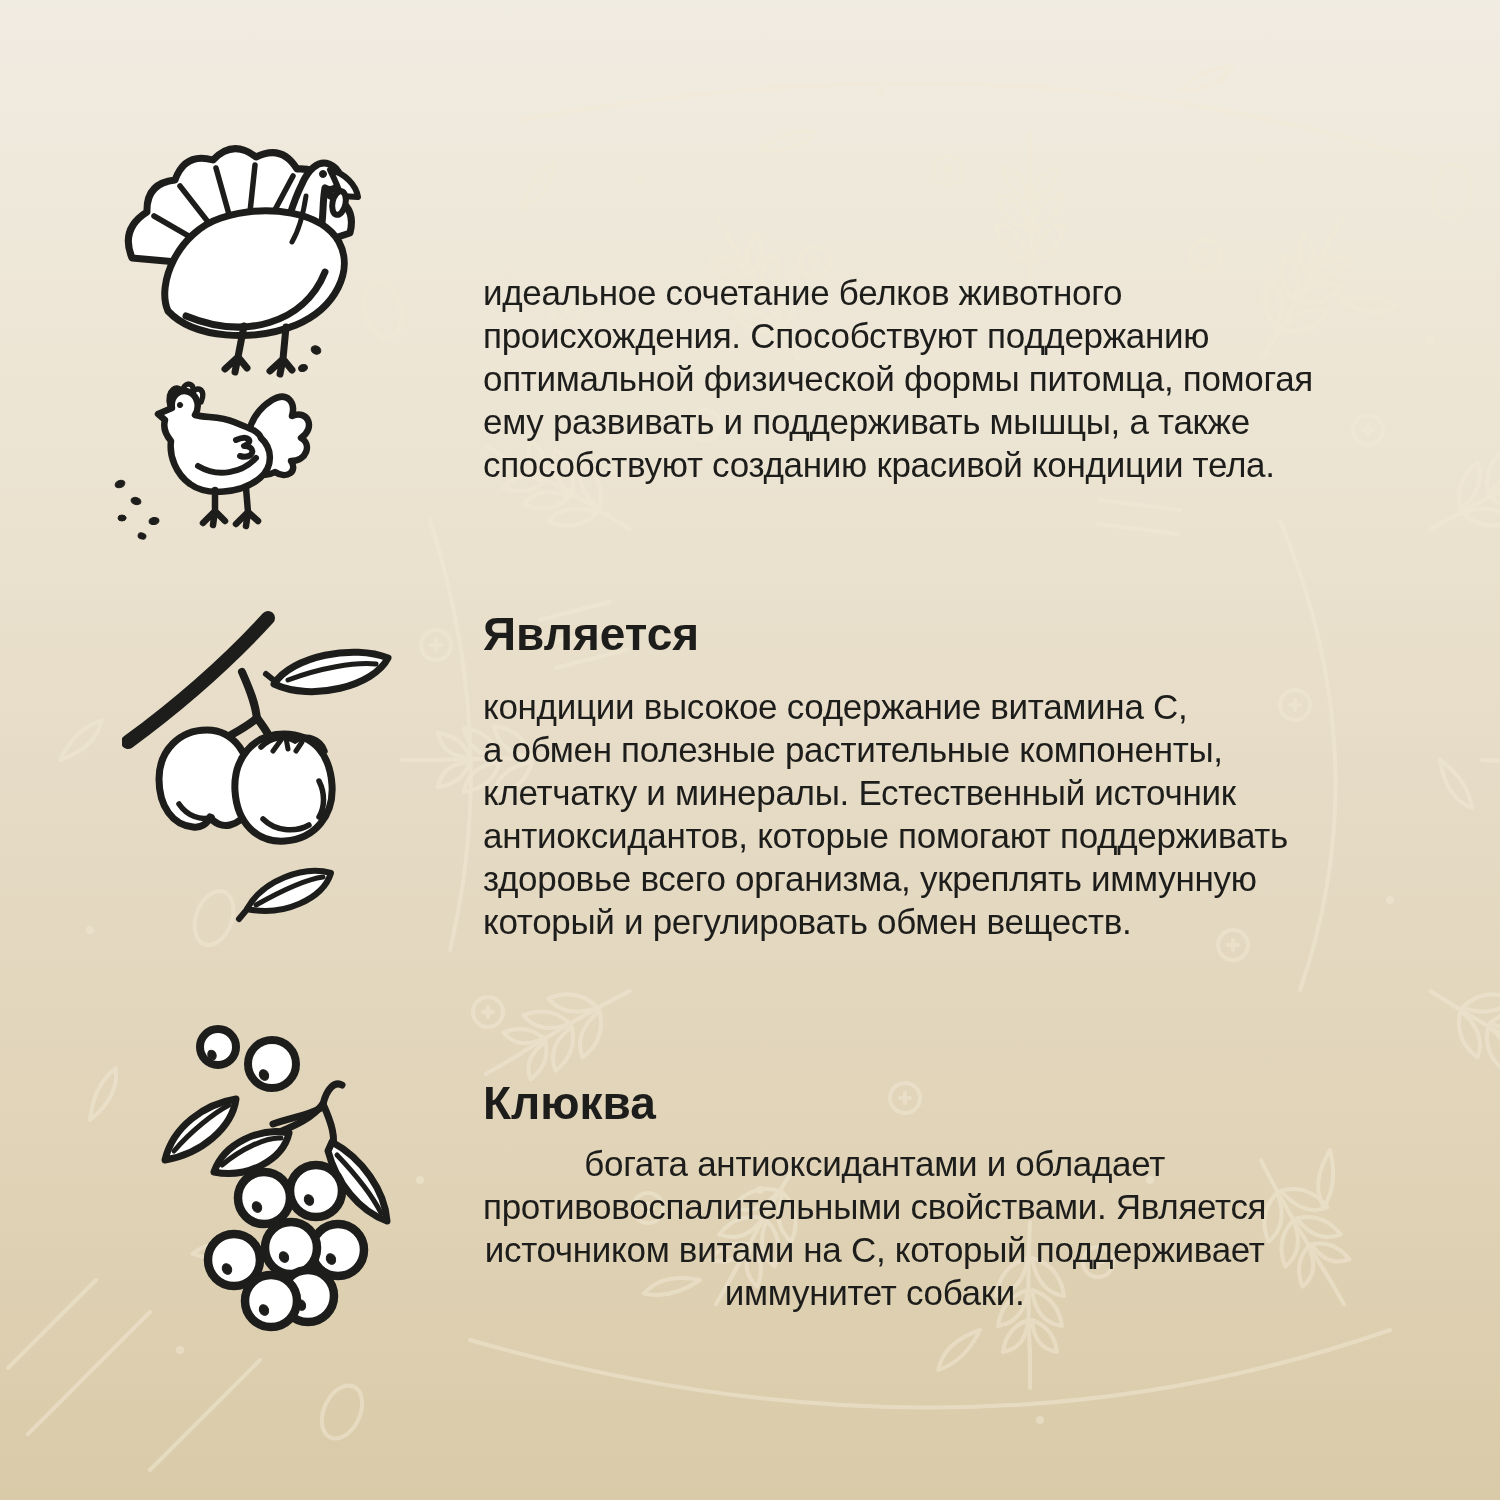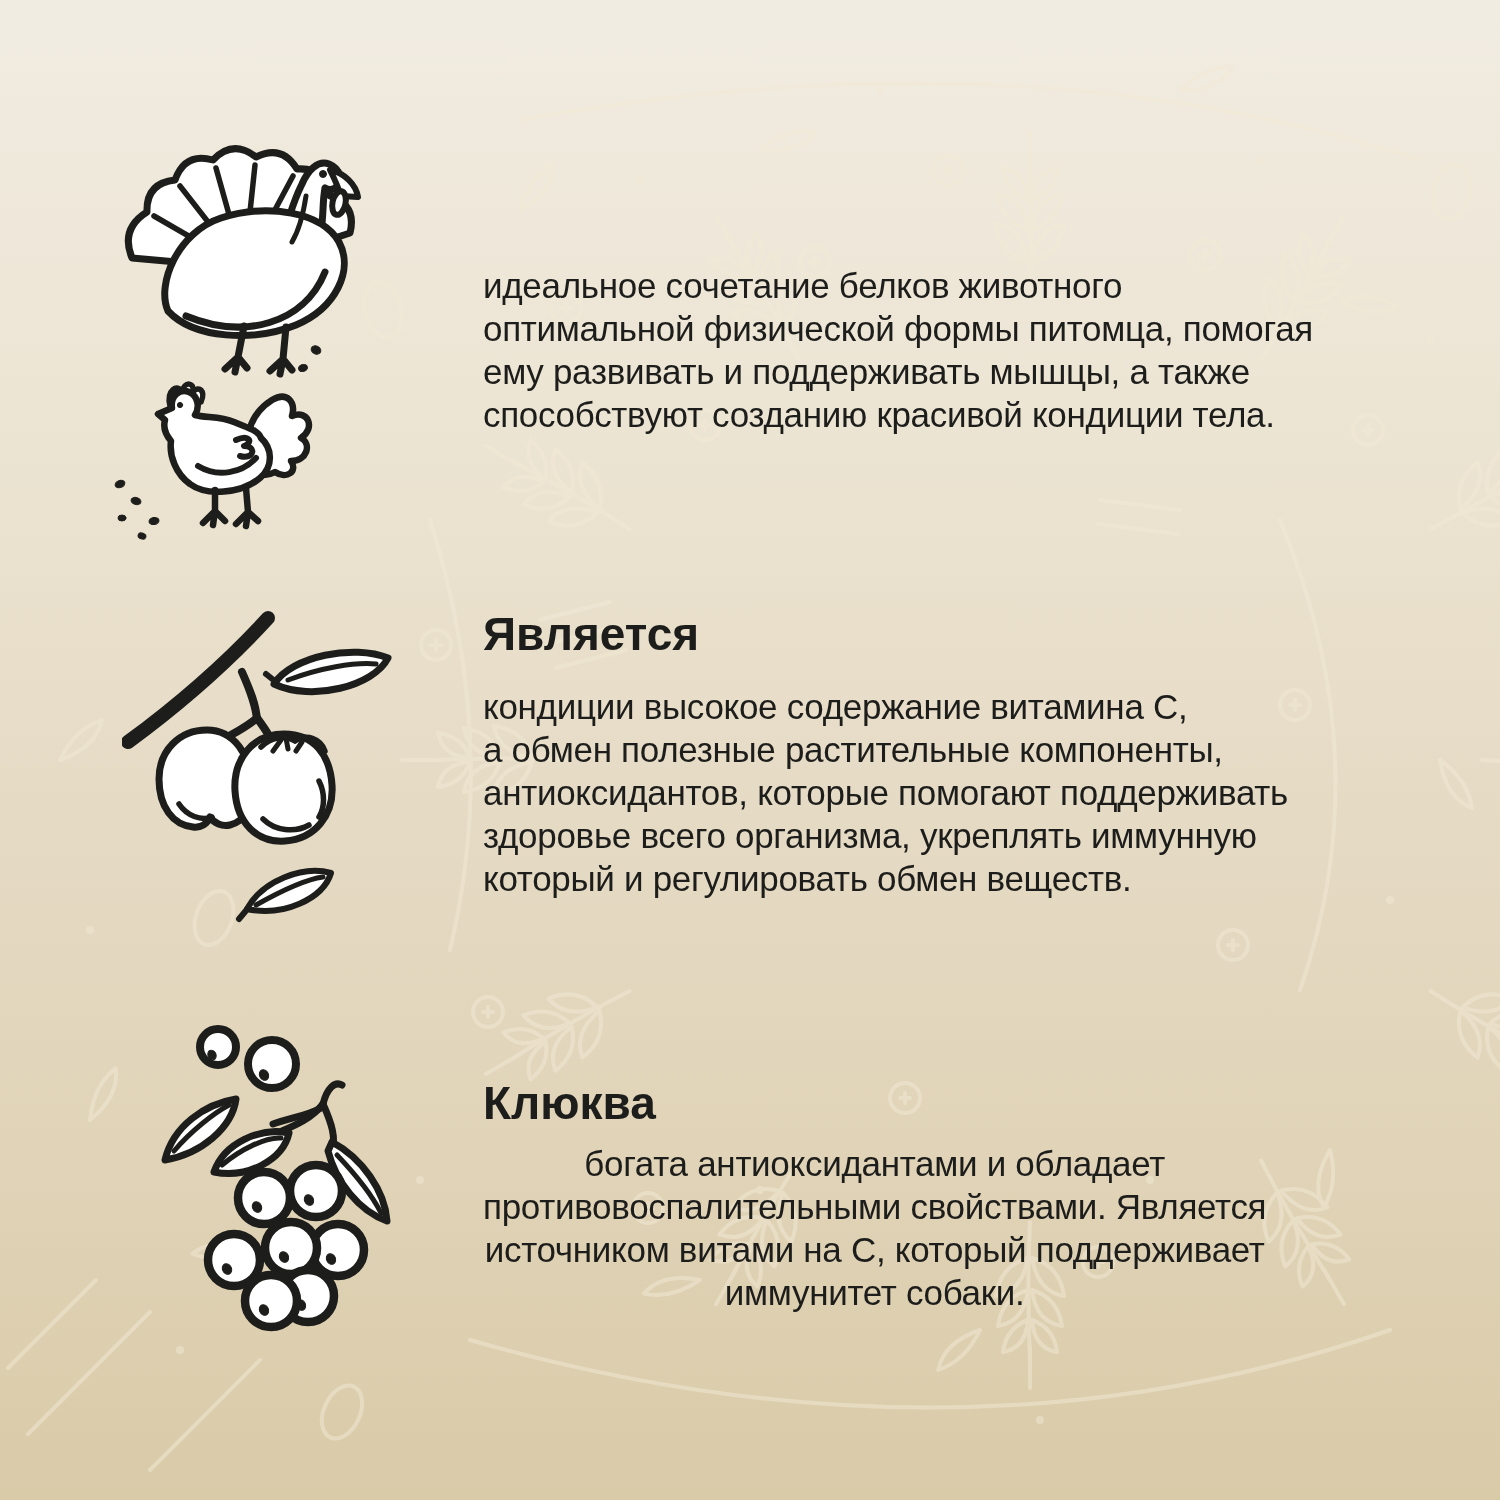--- a/index.html
+++ b/index.html
@@ -150,22 +150,23 @@
       <path d="M103,112 L103,133 M103,133 L91,145 M103,133 L101,147 M103,133 L113,143" fill="none" stroke-width="6.5"></path>
       <path d="M134,110 L136,134 M136,134 L124,146 M136,134 L134,148 M136,134 L146,143" fill="none" stroke-width="6.5"></path>
 
       <ellipse cx="8" cy="106" rx="5" ry="3.5" transform="rotate(-20 8 106)" fill="#1D1D1B" stroke="none"></ellipse>
       <ellipse cx="24" cy="123" rx="5" ry="3.5" transform="rotate(15 24 123)" fill="#1D1D1B" stroke="none"></ellipse>
       <ellipse cx="10" cy="140" rx="4" ry="3" fill="#1D1D1B" stroke="none"></ellipse>
       <ellipse cx="42" cy="143" rx="5" ry="3.5" transform="rotate(-10 42 143)" fill="#1D1D1B" stroke="none"></ellipse>
       <ellipse cx="30" cy="158" rx="4" ry="3" transform="rotate(20 30 158)" fill="#1D1D1B" stroke="none"></ellipse>
     </svg>
 
-    <div class="bodytext" style="top:264px;">
+    <div class="bodytext" style="top:271px;">
       <div class="line">идеальное сочетание белков животного</div>
+      <div class="line">происхождения. Способствуют поддержанию</div>
       <div class="line">оптимальной физической формы питомца, помогая</div>
       <div class="line">ему развивать и поддерживать мышцы, а также</div>
       <div class="line">способствуют созданию красивой кондиции тела.</div>
     </div>
   </div>
 
   <div class="section">
     <svg class="icon" style="left:122px;top:608px;width:290px;height:330px;" viewBox="0 0 290 330" aria-hidden="true">
 
       <path d="M6,134 C55,98 102,58 146,10" fill="none" stroke-width="14" stroke-linecap="butt"></path>
@@ -189,20 +190,21 @@
 
       <path d="M117,311 L127,299" fill="none" stroke-width="6"></path>
       <path d="M125,301 C140,273 181,257 209,265 C201,291 161,309 125,301 Z" fill="#FFFFFF" stroke-width="6"></path>
       <path d="M134,297 C159,283 186,271 201,269" fill="none" stroke-width="5"></path>
     </svg>
 
     <h2 class="title" style="top:607px;">Является</h2>
     <div class="bodytext" style="top:685px;">
       <div class="line">кондиции высокое содержание витамина C,</div>
       <div class="line">а обмен полезные растительные компоненты,</div>
+      <div class="line">клетчатку и минералы. Естественный источник</div>
       <div class="line">антиоксидантов, которые помогают поддерживать</div>
       <div class="line">здоровье всего организма, укреплять иммунную</div>
       <div class="line">который и регулировать обмен веществ.</div>
     </div>
   </div>
 
   <div class="section">
     <svg class="icon" style="left:135px;top:1012px;width:270px;height:330px;" viewBox="0 0 270 330" aria-hidden="true">
 
       <circle cx="83" cy="35" r="18" fill="#FFFFFF" stroke-width="8"></circle>

